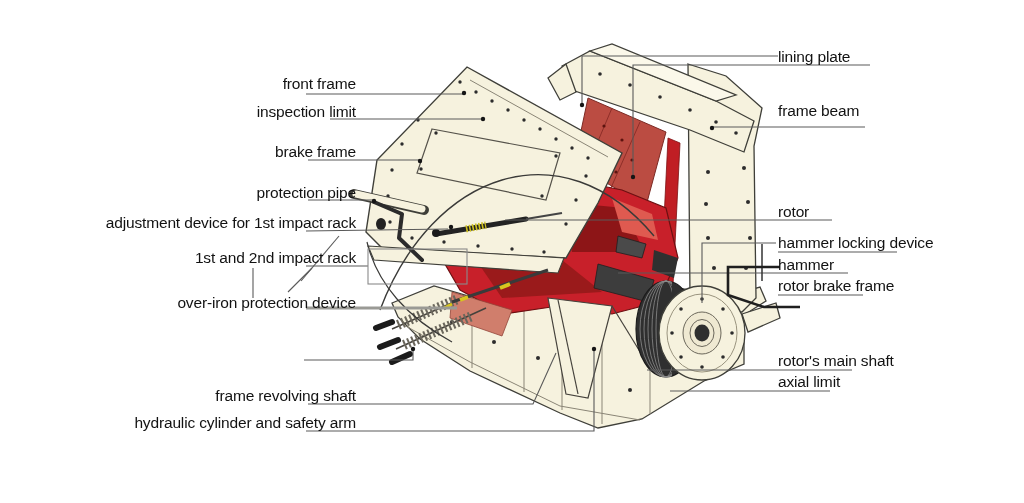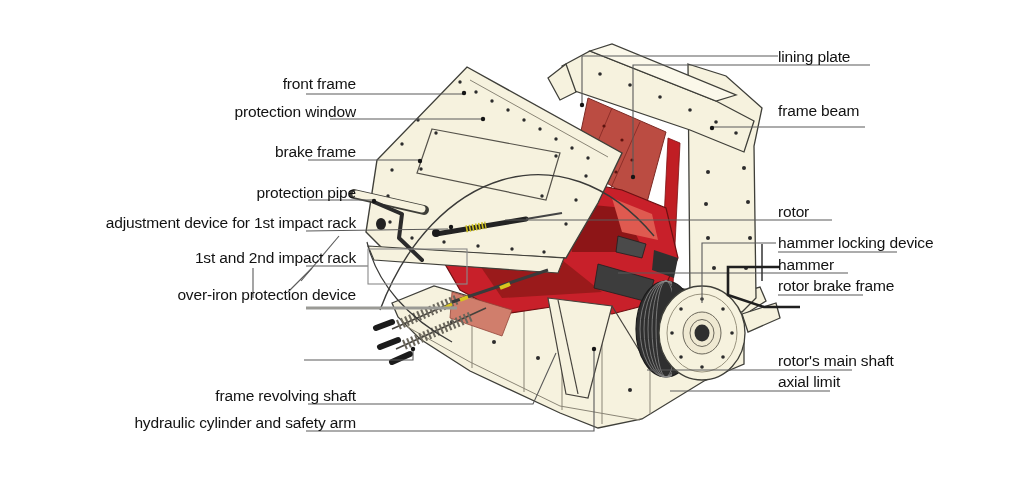--- a/index.html
+++ b/index.html
@@ -287,26 +287,26 @@
       <g>
           <line x1="852" y1="370" x2="647" y2="370"></line>
         </g>
       <g>
           <line x1="830" y1="391" x2="670" y2="391"></line>
         </g>
     </g>
   </svg>
 
   <div class="label l" style="top:76px">front frame</div>
-  <div class="label l" style="top:104px">protection window</div>
+  <div class="label l" style="top:104px">inspection limit</div>
   <div class="label l" style="top:144px">brake frame</div>
   <div class="label l" style="top:185px">protection pipe</div>
   <div class="label l" style="top:215px">adjustment device for 1st impact rack</div>
   <div class="label l" style="top:250px">1st and 2nd impact rack</div>
-  <div class="label l" style="top:287px">over-iron protection device</div>
+  <div class="label l" style="top:295px">over-iron protection device</div>
   <div class="label l" style="top:388px">frame revolving shaft</div>
   <div class="label l" style="top:415px">hydraulic cylinder and safety arm</div>
 
   <div class="label r" style="top:49px">lining plate</div>
   <div class="label r" style="top:103px">frame beam</div>
   <div class="label r" style="top:204px">rotor</div>
   <div class="label r" style="top:235px">hammer locking device</div>
   <div class="label r" style="top:257px">hammer</div>
   <div class="label r" style="top:278px">rotor brake frame</div>
   <div class="label r" style="top:353px">rotor's main shaft</div>

